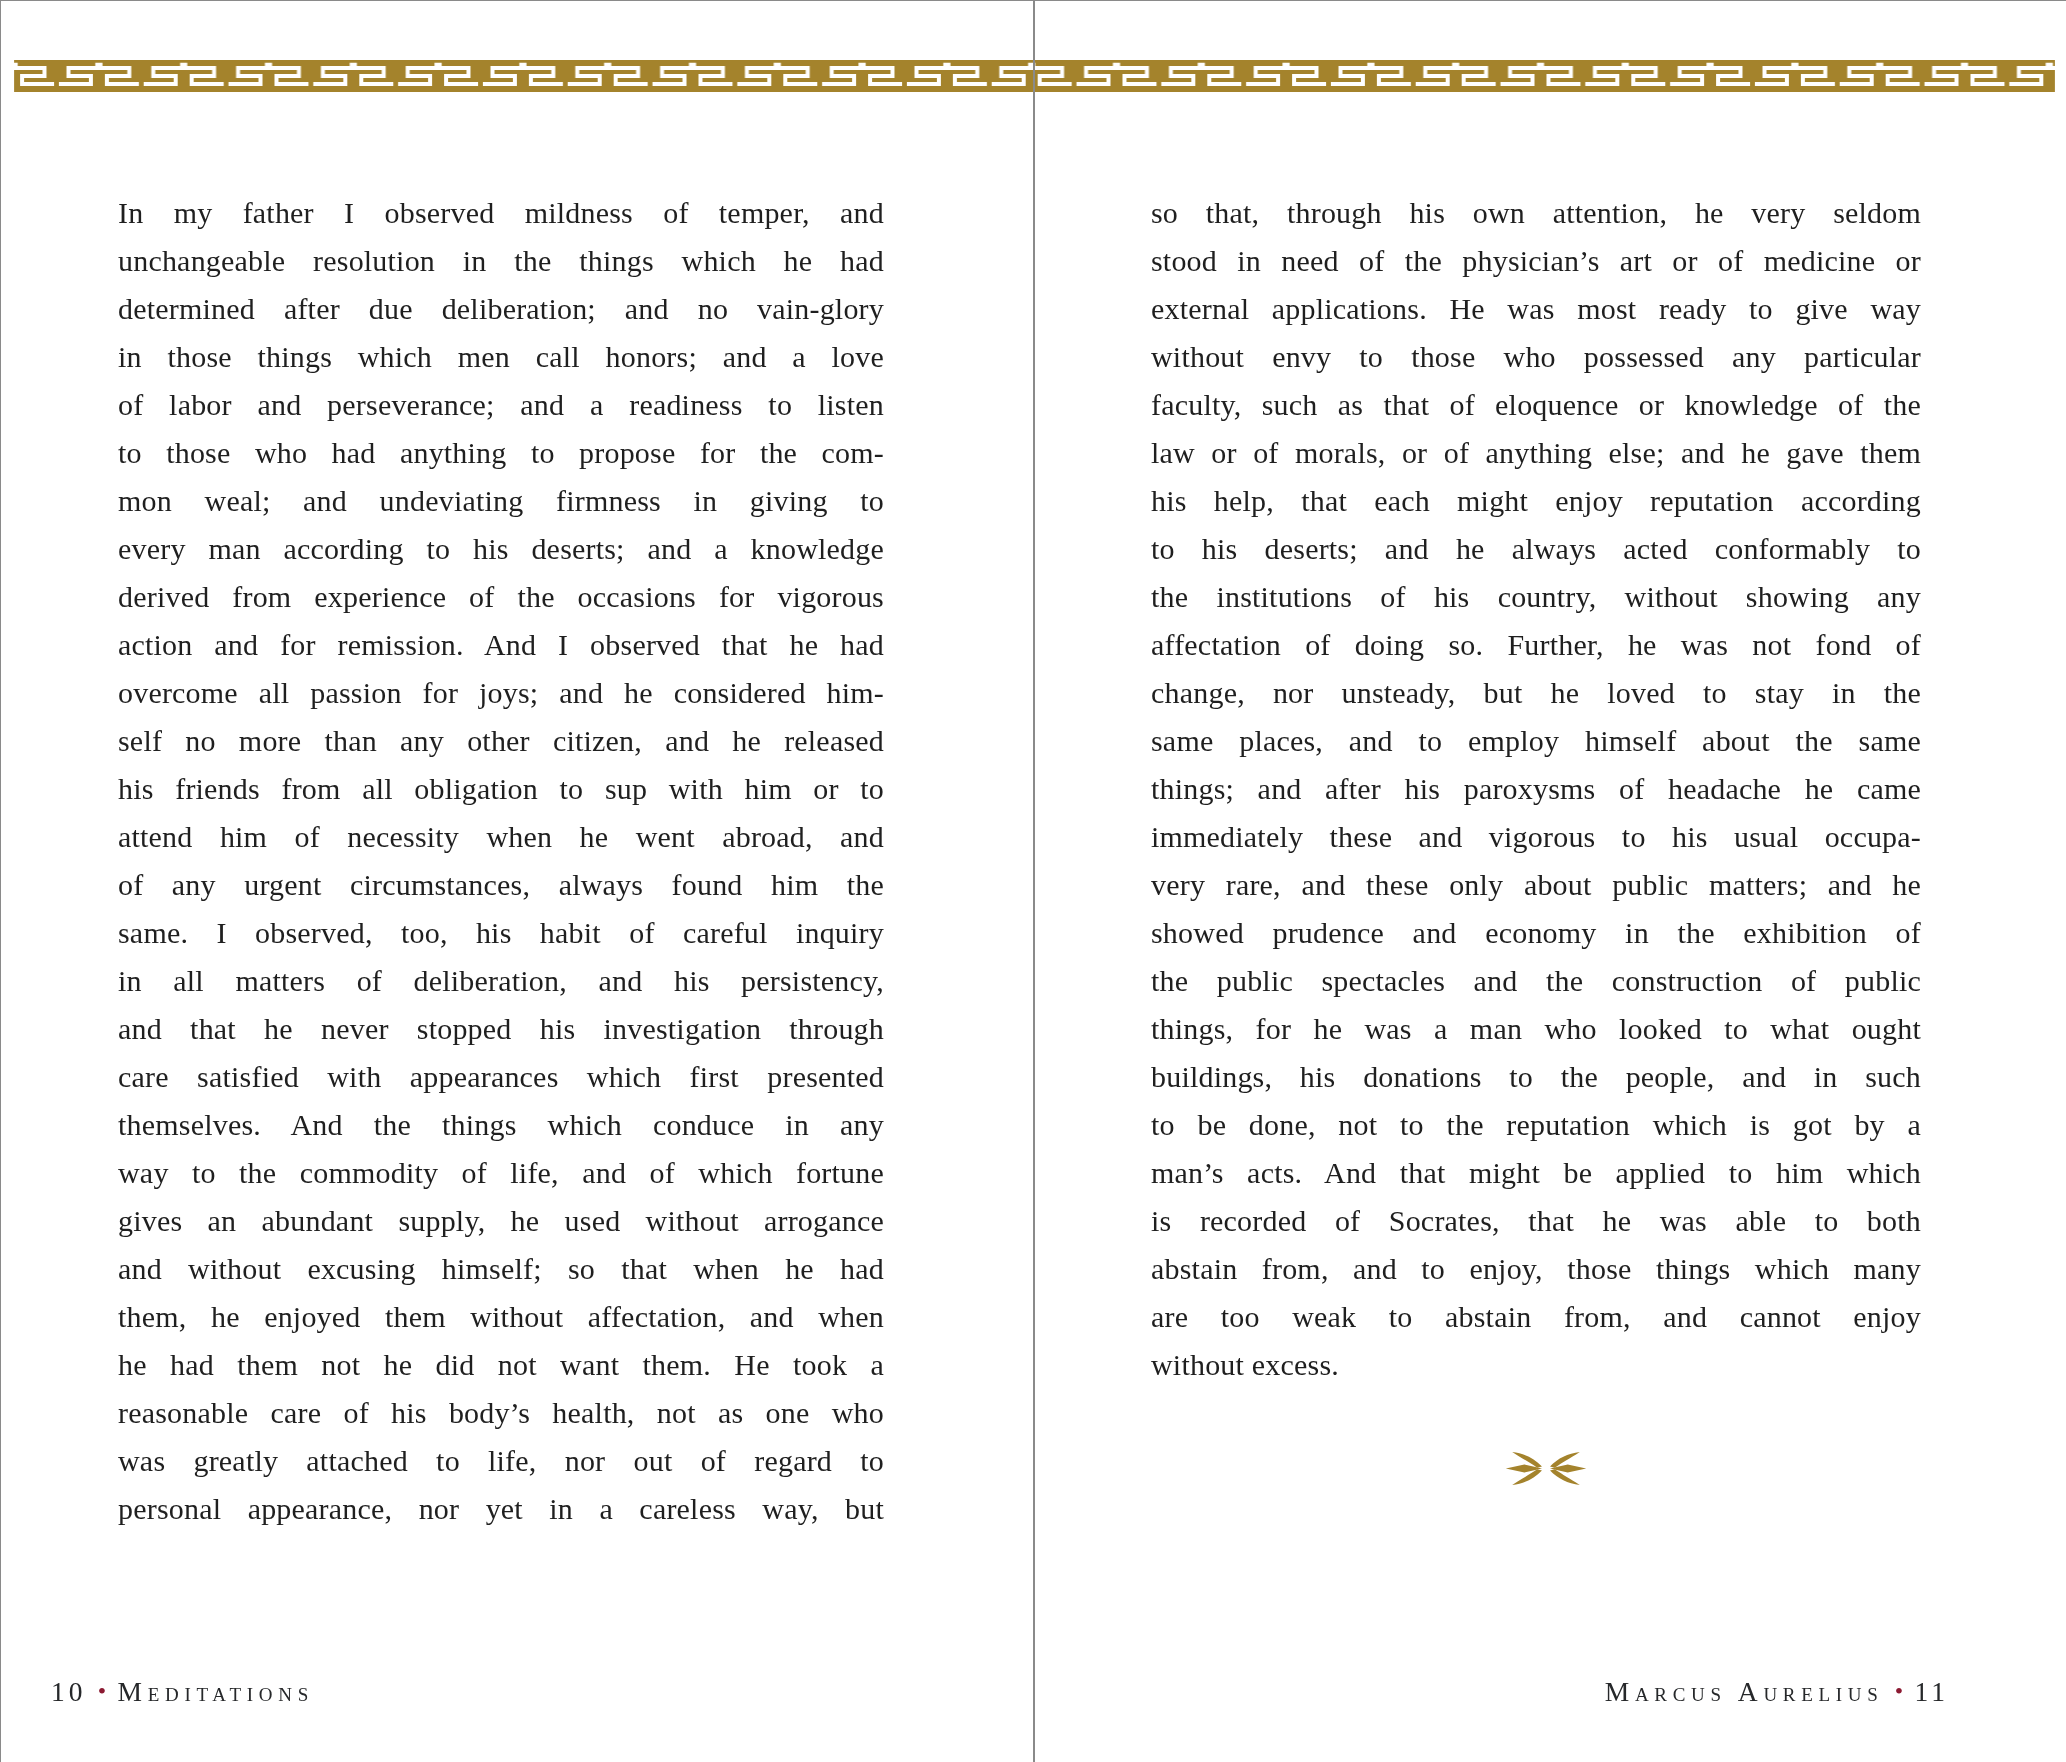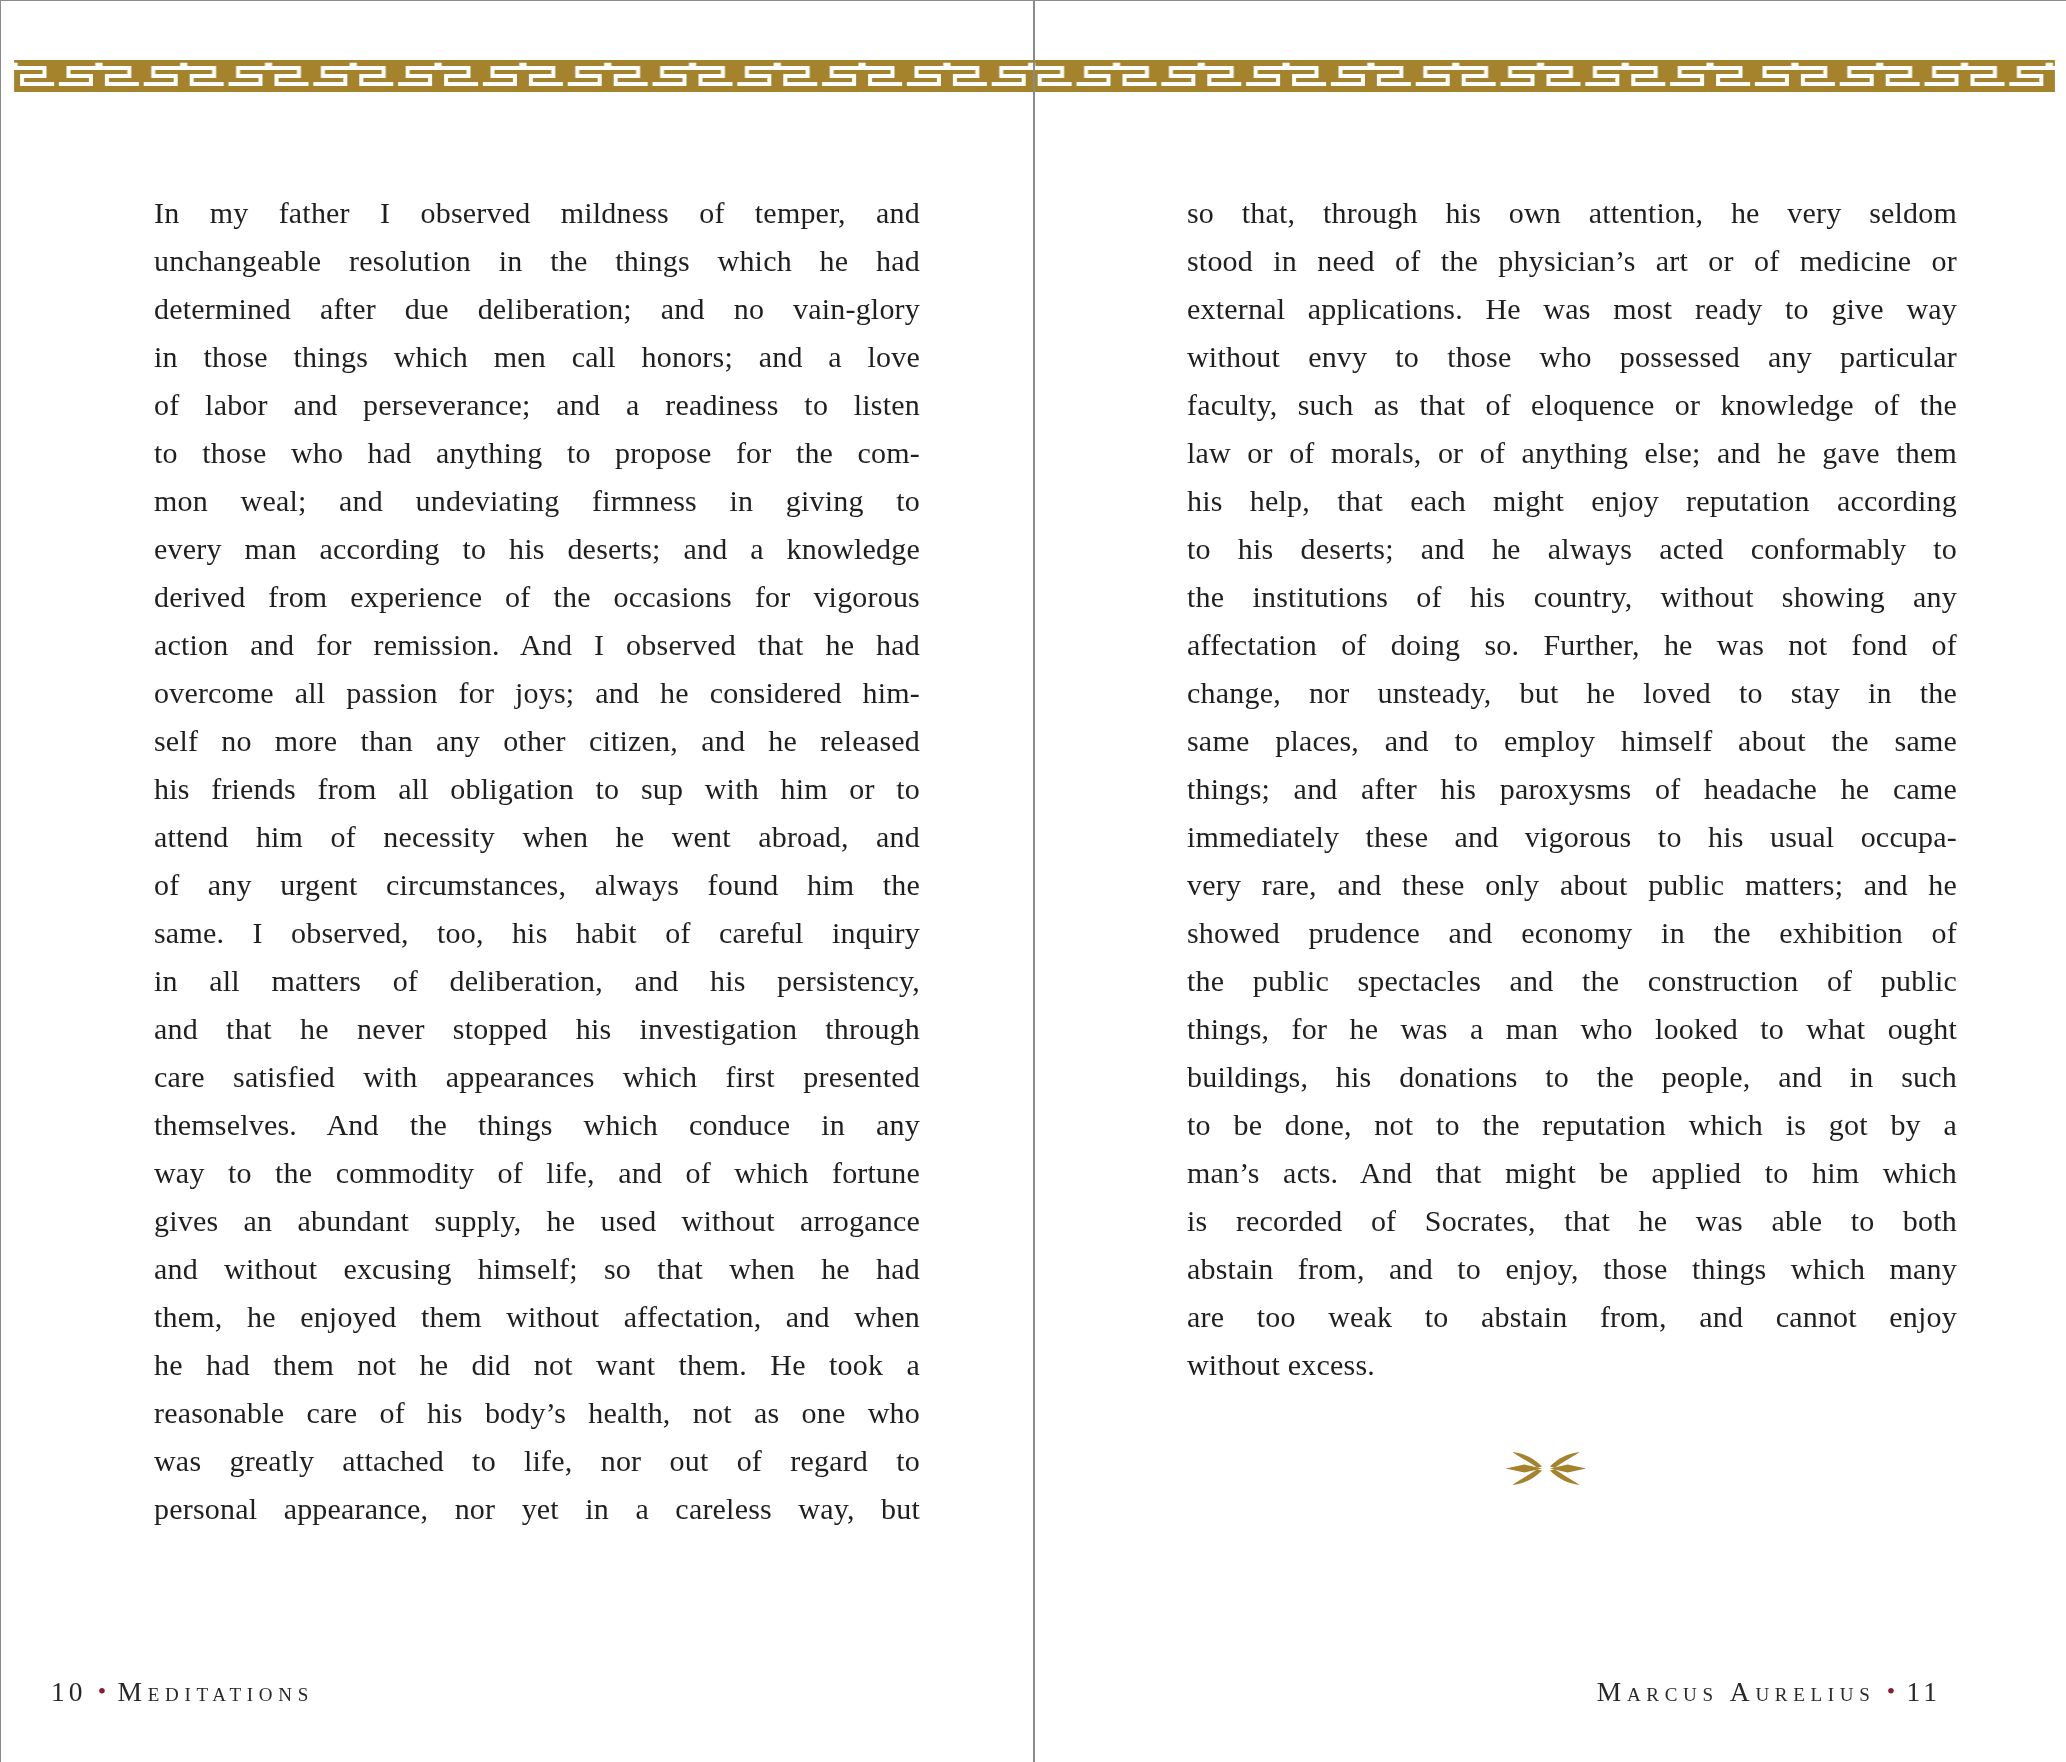--- a/index.html
+++ b/index.html
@@ -15,37 +15,36 @@
   }
   .band { position:absolute; left:0; top:59px; width:2067px; height:32px; display:block; }
   .gutter {
     position:absolute; left:1032px; top:0; width:1.6px; height:1763px;
     background:#8a8a8a;
   }
   .text-col {
     position:absolute; top:188px;
     font-size:30px; line-height:48px;
     letter-spacing:0.2px;
-    margin-left:36px;
   }
   .col-left  { left:117px;  width:766px; }
   .col-right { left:1150px; width:770px; }
   .line { text-align:justify; text-align-last:justify; white-space:normal; }
   .col-right .line:last-child { text-align-last:left; }
   .ornament {
     position:absolute; left:1503px; top:1449px; width:84px; height:37px;
   }
   .footer {
     position:absolute; top:1674px;
     font-size:27.5px; line-height:32px;
     color:#26282a;
     white-space:nowrap;
   }
   .footer-left  { left:50px; }
-  .footer-right { right:125px; }
+  .footer-right { right:117px; }
   .sc { font-variant:small-caps; letter-spacing:5.7px; }
   .num { letter-spacing:4px; }
   .dot { color:#8C1A32; margin:0 11.3px; font-size:24px; vertical-align:1.6px; }
 </style>
 </head>
 <body>
 
 <div id="spread">
 
   <svg class="band" width="2067" height="32" aria-hidden="true" viewBox="0 0 2551 40">

